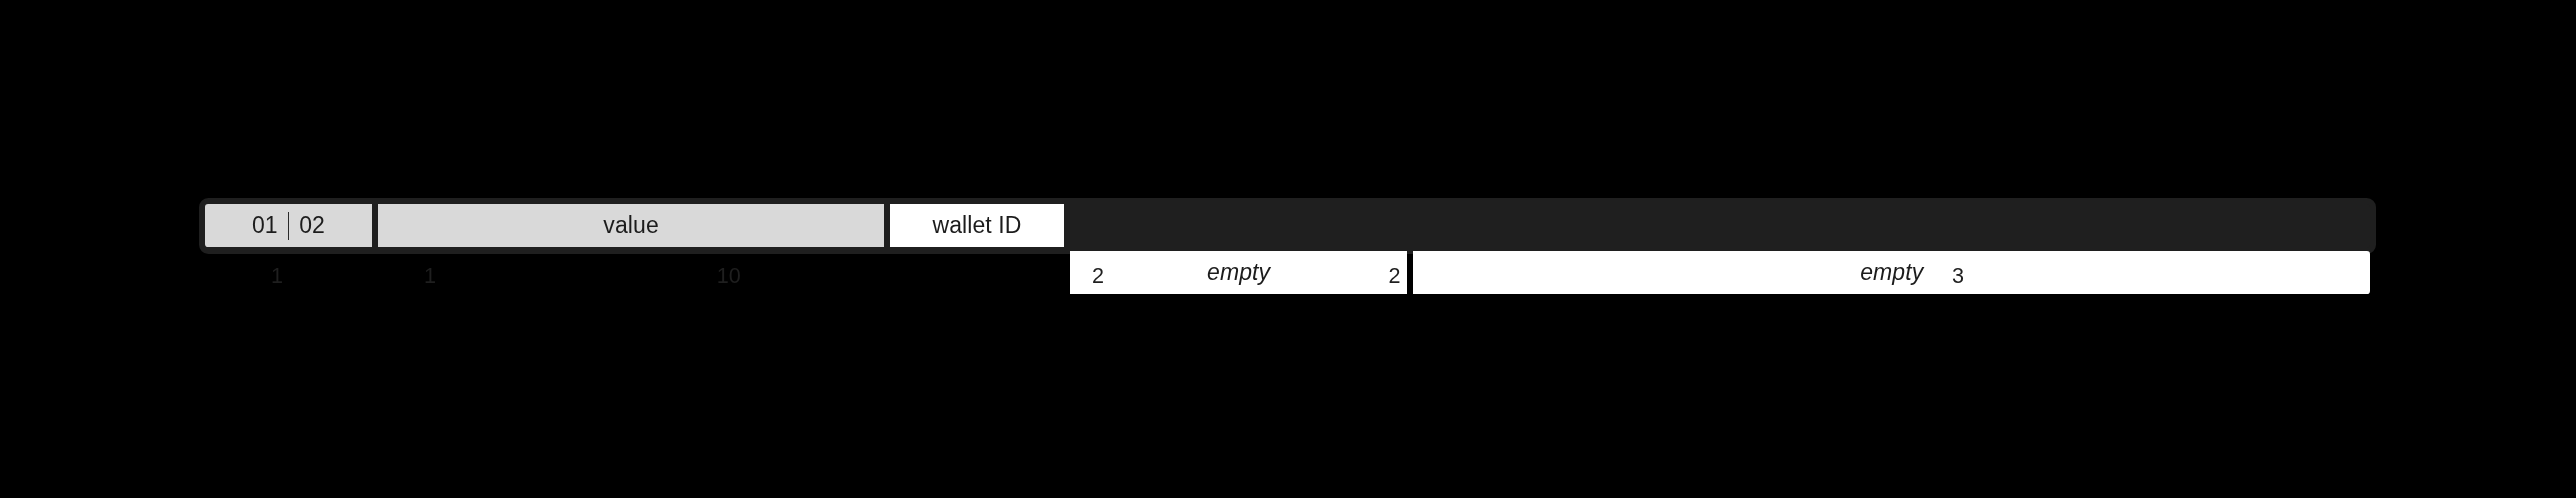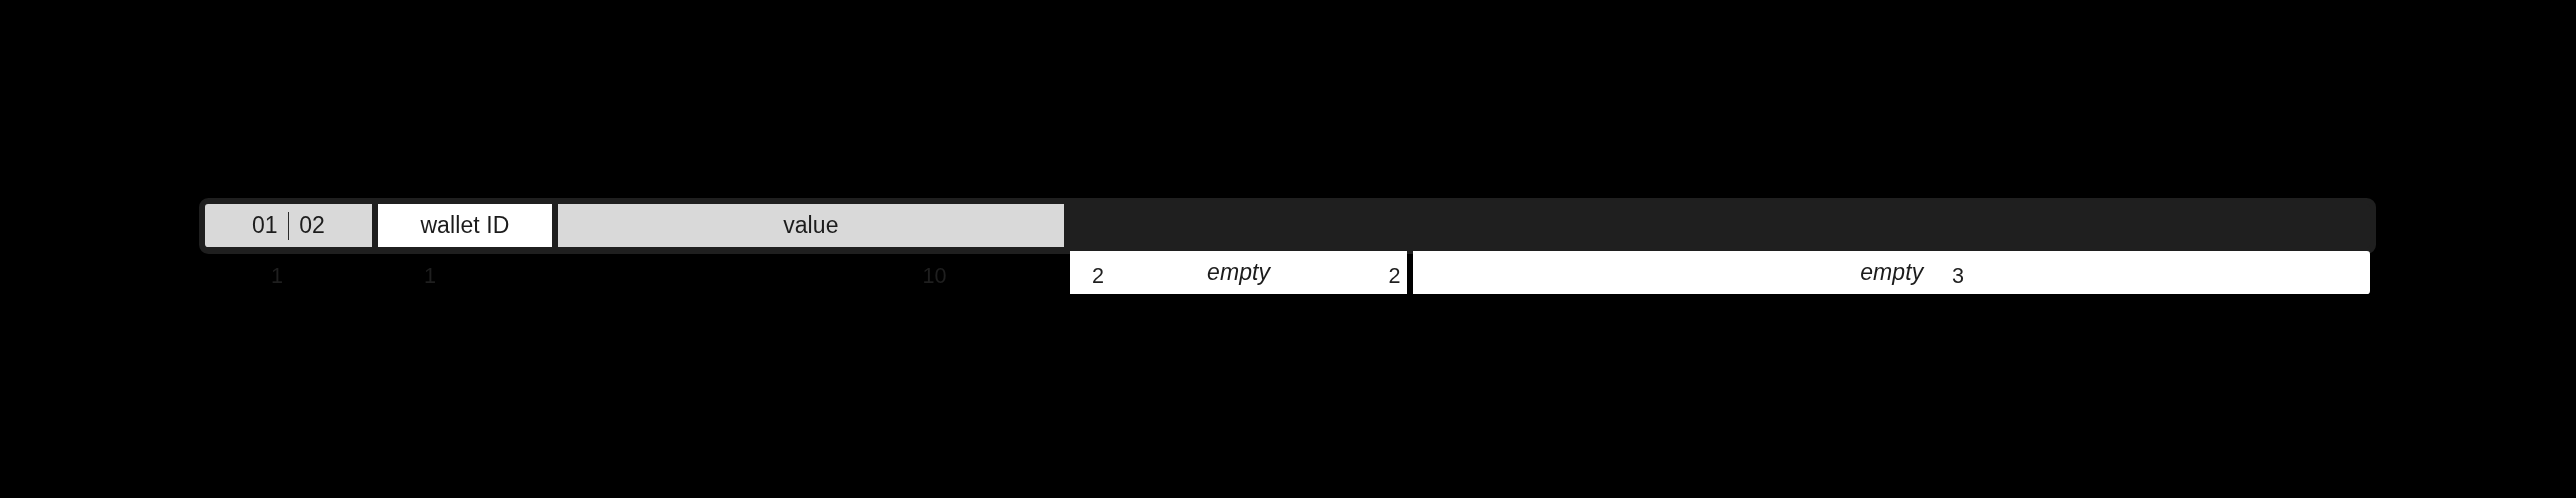--- a/index.html
+++ b/index.html
@@ -104,43 +104,43 @@
     <div class="bar">
 
       <div class="cell fill-grey" style="flex: 1 1 0;">
         <span class="opcode">
           <span>01</span>
           <span class="sep"></span>
           <span>02</span>
         </span>
       </div>
 
+      <div class="cell fill-grey" style="flex: 3.03 1 0;">
+        <span>value</span>
+      </div>
+
       <div class="cell fill-white" style="flex: 1.04 1 0;">
         <span>wallet ID</span>
-      </div>
-
-      <div class="cell fill-grey" style="flex: 3.03 1 0;">
-        <span>value</span>
       </div>
 
       <div class="cell fill-white italic" style="flex: 2.02 1 0;">
         <span>empty</span>
       </div>
 
 
       <div class="cell fill-white italic" style="flex: 5.73 1 0;">
         <span>empty</span>
       </div>
 
     </div>
 
     <div class="size-row">
       <div class="size-label" style="flex: 1 1 0;">1</div>
       <div class="size-label" style="flex: 1.04 1 0;">1</div>
-      <div class="size-label" style="flex: 3.03 1 0; text-align: right;">10</div>
+      <div class="size-label" style="flex: 3.03 1 0;">10</div>
       <div class="size-label" style="flex: 2.02 1 0;">2</div>
       <div class="size-label" style="flex: 2.02 1 0;">2</div>
       <div class="size-label" style="flex: 5.73 1 0;">3</div>
     </div>
 
   </div>
 </div>
 
 
 </body></html>

